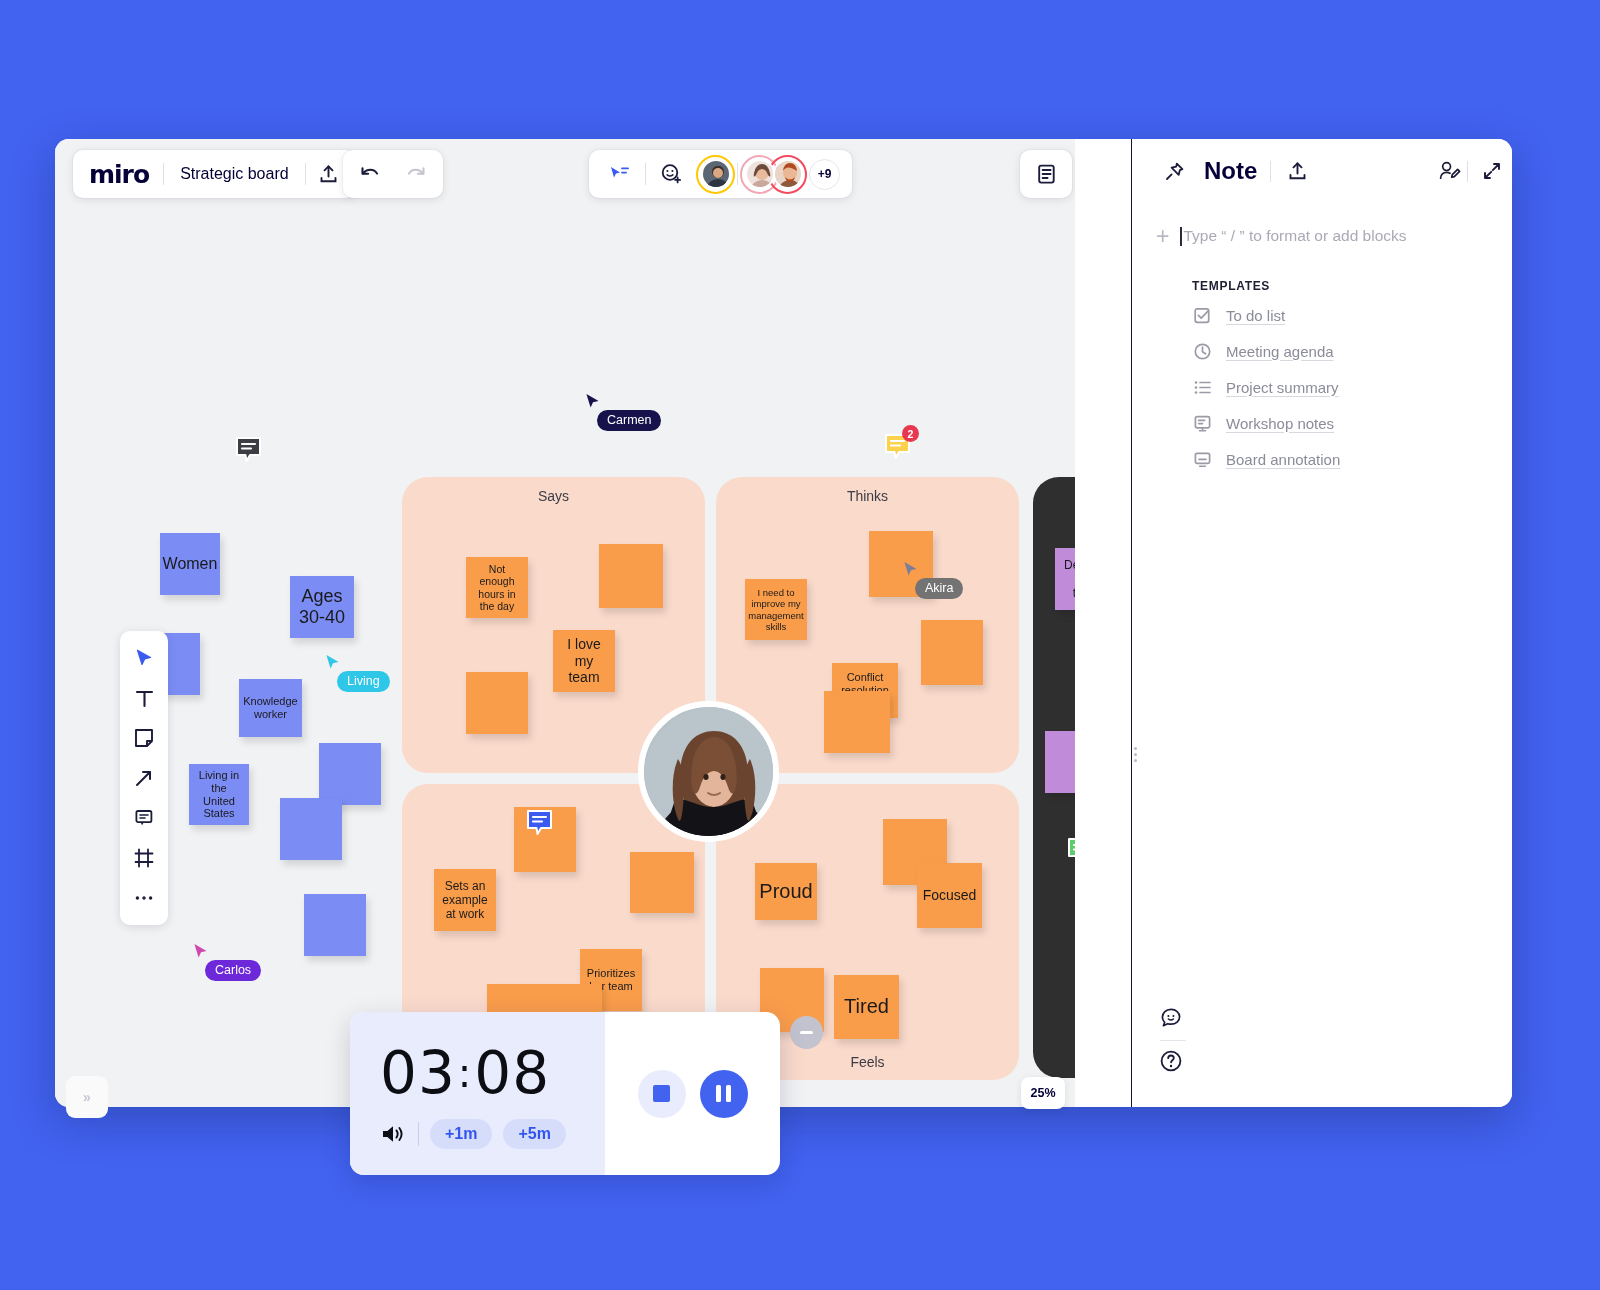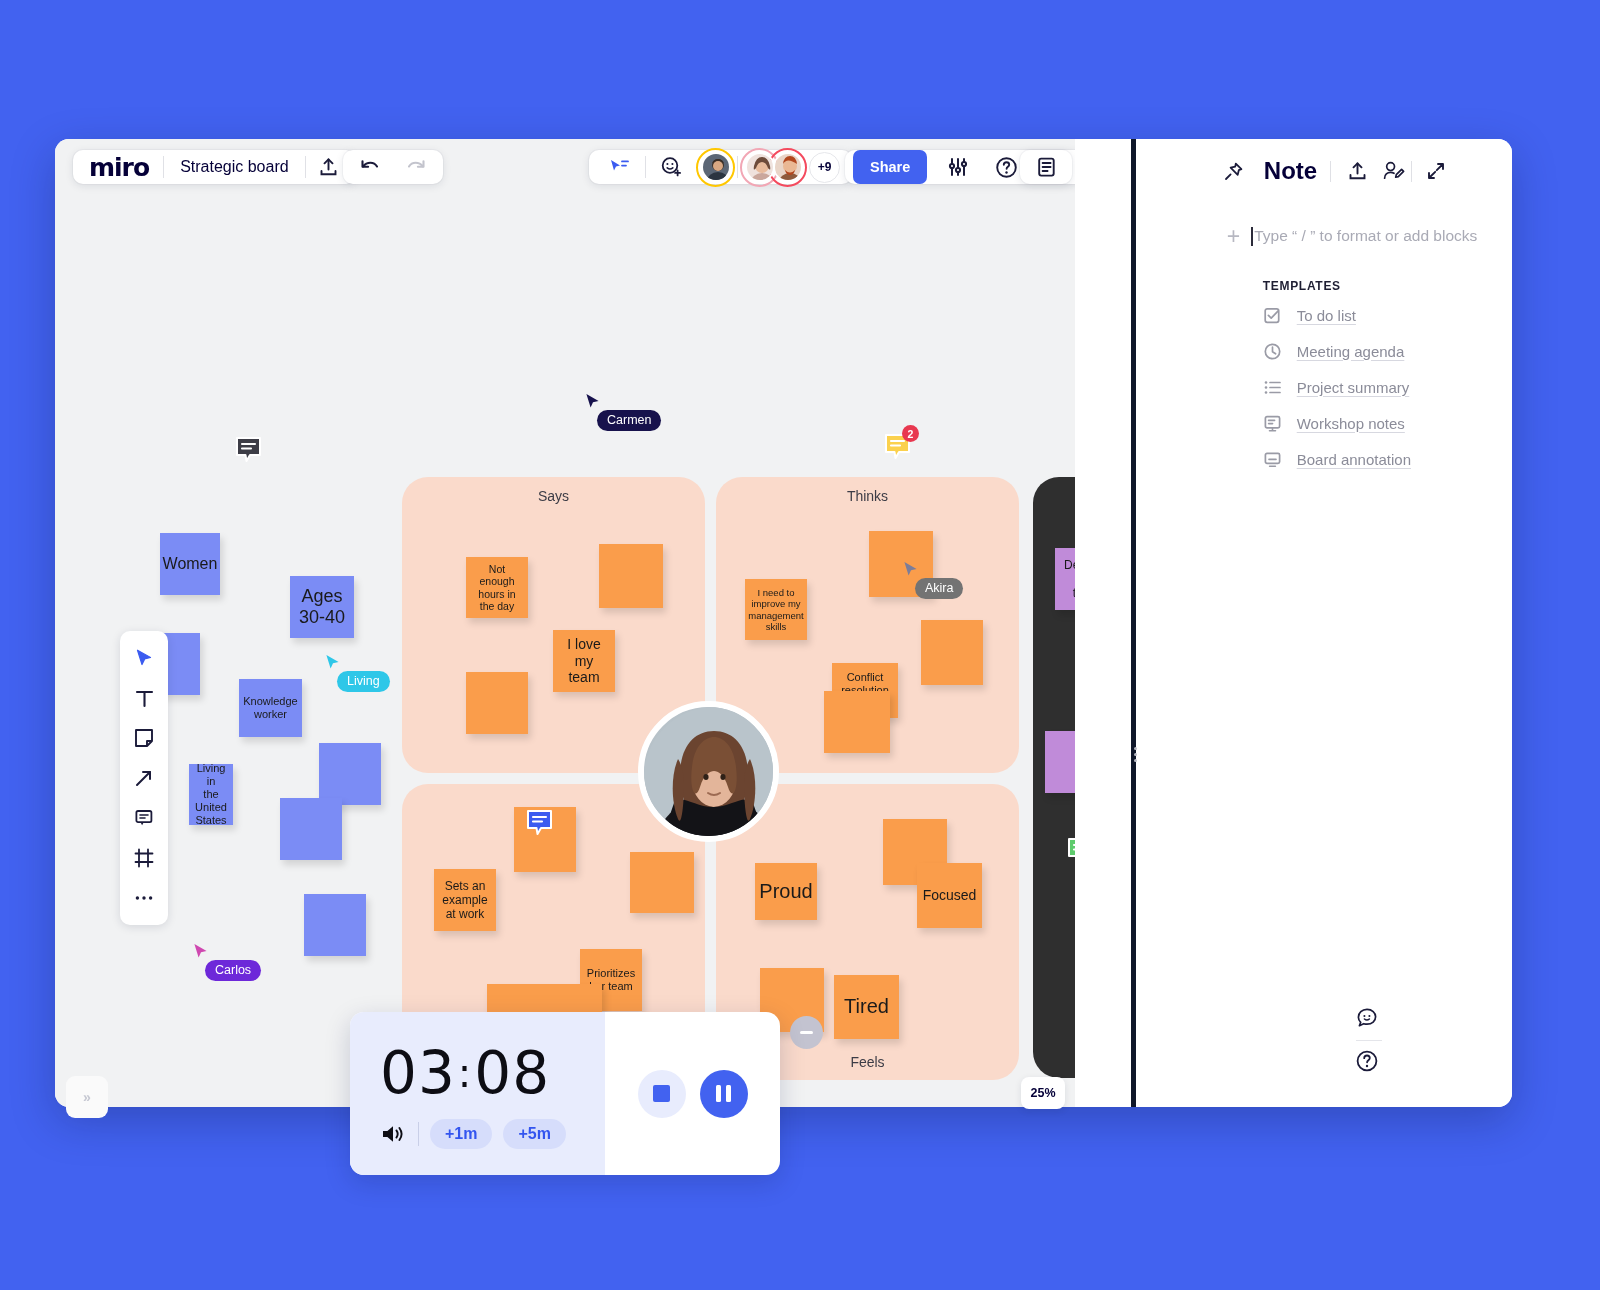--- a/index.html
+++ b/index.html
@@ -29,21 +29,21 @@
     background: #f1f2f3;
     overflow: hidden;
   }
 
   
   .top-bar { position: absolute; top: 11px; left: 0; width: 1020px; height: 56px; z-index: 40; pointer-events: none; }
   .tb-group {
     position: absolute; pointer-events: auto;
     background: #fff; border-radius: 10px;
     box-shadow: 0 2px 8px rgba(20,28,60,.10), 0 0 0 1px rgba(20,28,60,.03);
-    display: flex; align-items: center; height: 34px;
+    display: flex; align-items: center; height: 48px;
   }
   #brand-group { left: 18px; padding: 0 4px 0 16px; }
   .miro-logo { font-size: 25px; font-weight: 700; letter-spacing: -1px; color: #050038; padding-right: 14px; font-family:"DejaVu Sans", sans-serif; }
   .vdiv { width: 1px; height: 22px; background: #e0e1e6; }
   .board-title { font-size: 16px; color: #050038; padding: 0 16px; white-space: nowrap; }
   .icon-btn { width: 46px; height: 46px; display: flex; align-items: center; justify-content: center; cursor: pointer; border-radius: 8px; }
   #undo-group { left: 288px; padding: 0 4px; }
 
   #collab-group { left: 534px; padding: 0 12px 0 8px; gap: 2px; }
   .avatar { width: 30px; height: 30px; border-radius: 50%; overflow: hidden; display: inline-block; position: relative; border: 2.5px solid #fff; }
@@ -158,22 +158,22 @@
   #zoom-badge {
     position: absolute; left: 1021px; top: 1077px; width: 44px; height: 32px;
     background: #fff; border-radius: 8px; box-shadow: 0 2px 7px rgba(20,28,60,.10);
     display: flex; align-items: center; justify-content: center;
     font-size: 12.5px; font-weight: 700; color: #050038; z-index: 50; cursor: pointer;
   }
 
   
   #note-panel {
     position: absolute; left: 1076px; top: 0; width: 437px; height: 968px;
-    background: #fff; border-left: 5px solid #0f172a;
-    display: flex; flex-direction: column; align-items: center;
+    background: #fff; border-left: 1px solid #0f172a;
+    display: flex; flex-direction: column;
   }
   #note-header { height: 64px; display: flex; align-items: center; padding: 0 22px 0 24px; gap: 0; }
   #note-title { font-size: 24px; font-weight: 700; color: #050038; margin: 0 13px 0 12px; }
   #note-header .vdiv2 { width: 1px; height: 21px; background: #dfe0e5; }
   .hdr-icon { width: 36px; height: 36px; display: flex; align-items: center; justify-content: center; cursor: pointer; }
 
   #note-body { flex: 1; padding: 16px 24px 0 24px; position: relative; }
   #note-input-row { display: flex; align-items: center; gap: 14px; height: 34px; }
   #note-plus { color: #b7b8c2; font-size: 23px; line-height: 1; cursor: pointer; }
   #note-placeholder { color: #a9aab5; font-size: 15.5px; position: relative; }
@@ -224,21 +224,21 @@
           </div>
           <div class="sticky s-blue" style="left: 235px; top: 437px; width: 64px; height: 62px; font-size: 18px;">
             <span style="white-space: pre-line;">Ages
 30-40</span>
           </div>
           <div class="sticky s-blue" style="left: 83px; top: 494px; width: 62px; height: 62px; font-size: 12px;"></div>
           <div class="sticky s-blue" style="left: 184px; top: 540px; width: 63px; height: 58px; font-size: 11px;">
             <span style="white-space: pre-line;">Knowledge
 worker</span>
           </div>
-          <div class="sticky s-blue" style="left: 134px; top: 625px; width: 44px; height: 61px; font-size: 11px;">
+          <div class="sticky s-blue" style="left: 134px; top: 625px; width: 60px; height: 61px; font-size: 11px;">
             <span style="white-space: pre-line;">Living in
 the United
 States</span>
           </div>
           <div class="sticky s-blue" style="left: 264px; top: 604px; width: 62px; height: 62px; font-size: 12px;"></div>
           <div class="sticky s-blue" style="left: 225px; top: 659px; width: 62px; height: 62px; font-size: 12px;"></div>
           <div class="sticky s-blue" style="left: 249px; top: 755px; width: 62px; height: 62px; font-size: 12px;"></div>
           <div class="sticky s-orange" style="left: 411px; top: 418px; width: 62px; height: 61px; font-size: 10.5px;">
             <span style="white-space: pre-line;">Not enough
 hours in
@@ -501,45 +501,20 @@
                 <ellipse cx="15" cy="28" rx="11" ry="9" fill="#8e5a3c"></ellipse>
                 <circle cx="15" cy="12" r="7" fill="#eab894"></circle>
                 <path d="M8 10q4-7 14 0-1-8-7-8t-7 8z" fill="#b2481f"></path>
                 <path d="M10 16q5 5 10 0-1 5-5 5t-5-5z" fill="#b2481f"></path>
               </svg>
           </span>
         </div>
         <div class="plus9">+9</div>
       </div>
 
-      <div class="tb-group" id="action-group">
-        <div class="share-btn">Share</div>
-        <div class="icon-btn">
-          <svg width="22" height="22" viewBox="0 0 22 22">
-              <path d="M5 3v5M5 12v7M11 3v9M11 16v3M17 3v3M17 10v9" stroke="#1b1b3a" stroke-width="2" stroke-linecap="round"></path>
-              <circle cx="5" cy="10" r="2.1" fill="none" stroke="#1b1b3a" stroke-width="2"></circle>
-              <circle cx="11" cy="14" r="2.1" fill="none" stroke="#1b1b3a" stroke-width="2"></circle>
-              <circle cx="17" cy="8" r="2.1" fill="none" stroke="#1b1b3a" stroke-width="2"></circle>
-            </svg>
-        </div>
-        <div class="icon-btn">
-          <svg width="23" height="23" viewBox="0 0 23 23">
-              <circle cx="11.5" cy="11.5" r="9.3" fill="none" stroke="#1b1b3a" stroke-width="1.9"></circle>
-              <path d="M8.8 8.8q0-2.6 2.7-2.6t2.7 2.5c0 2-2.6 2.1-2.6 4" fill="none" stroke="#1b1b3a" stroke-width="1.9" stroke-linecap="round"></path>
-              <circle cx="11.5" cy="16.5" r="1.2" fill="#1b1b3a"></circle>
-            </svg>
-        </div>
-        <div class="icon-btn">
-          <svg width="21" height="22" viewBox="0 0 21 22">
-              <path d="M10.5 3c3.3 0 5.6 2.4 5.6 5.6 0 4.4 1.4 5.4 1.9 6.4H3c.5-1 1.9-2 1.9-6.4C4.9 5.4 7.2 3 10.5 3z" fill="none" stroke="#1b1b3a" stroke-width="1.9" stroke-linejoin="round"></path>
-              <path d="M8.4 18q2.1 2 4.2 0" stroke="#1b1b3a" stroke-width="1.9" fill="none" stroke-linecap="round"></path>
-            </svg>
-        </div>
-
-      </div>
 
       <div class="tb-group" id="doc-group">
         <div class="icon-btn">
           <svg width="21" height="22" viewBox="0 0 21 22">
               <rect x="3.2" y="2.6" width="14.5" height="17" rx="2" fill="none" stroke="#1b1b3a" stroke-width="1.9"></rect>
               <path d="M6.6 7h8M6.6 11h8M6.6 15h5" stroke="#1b1b3a" stroke-width="1.8" stroke-linecap="round"></path>
             </svg>
         </div>
       </div>
     </div>

